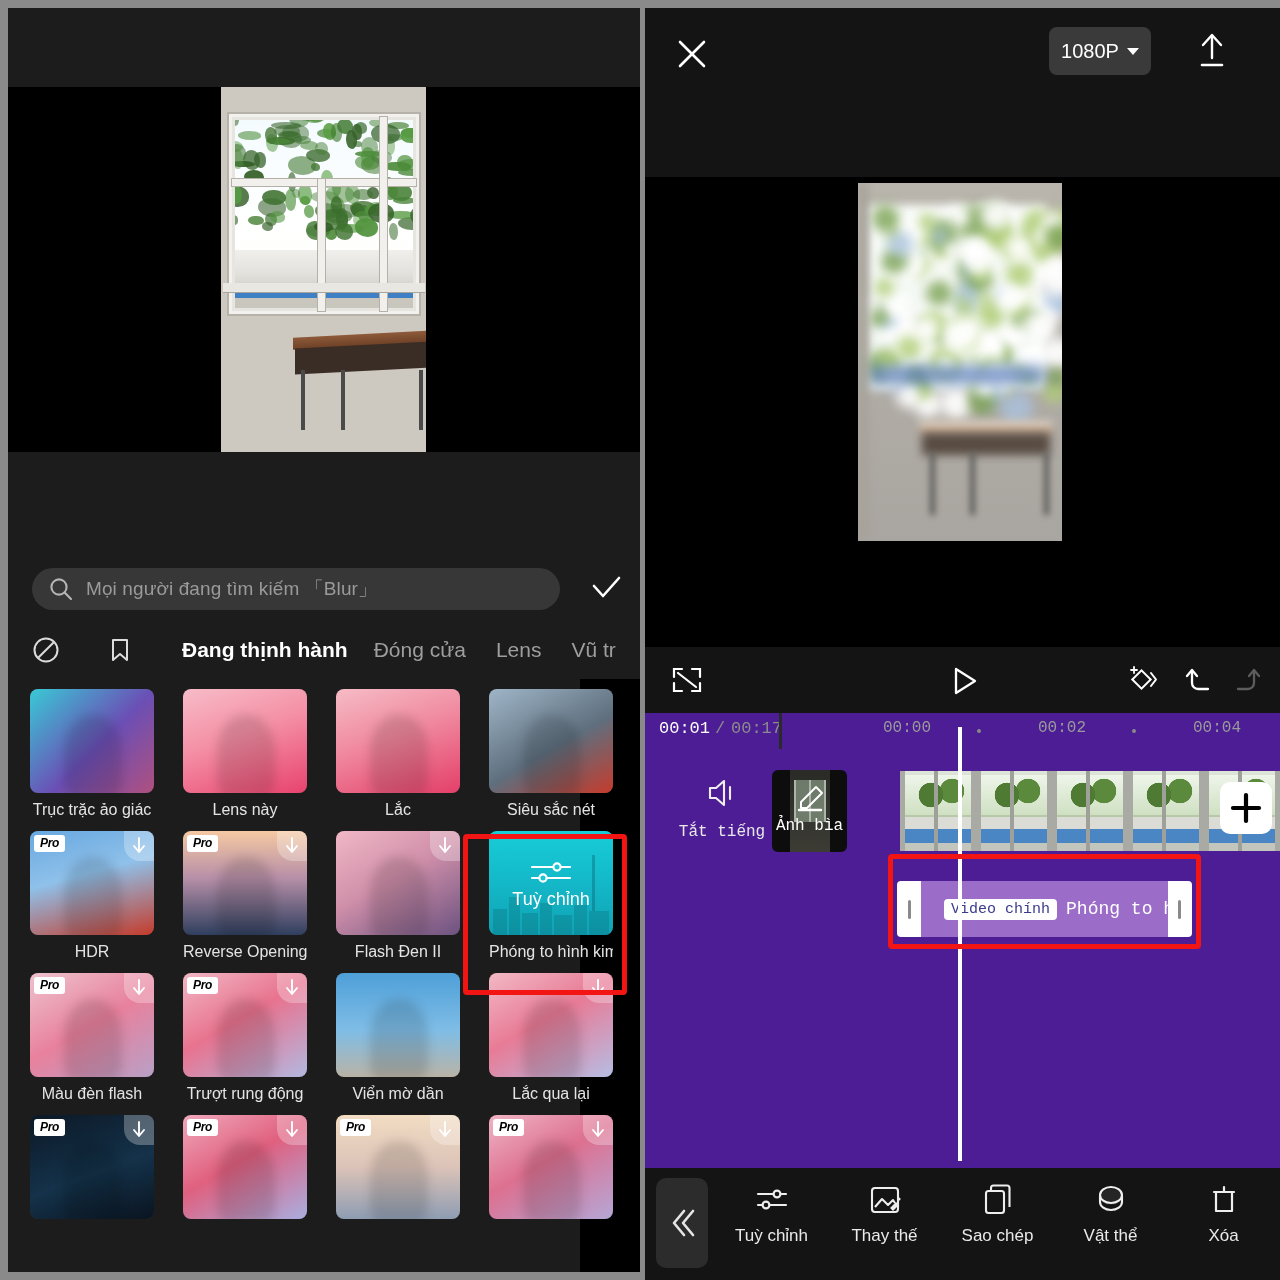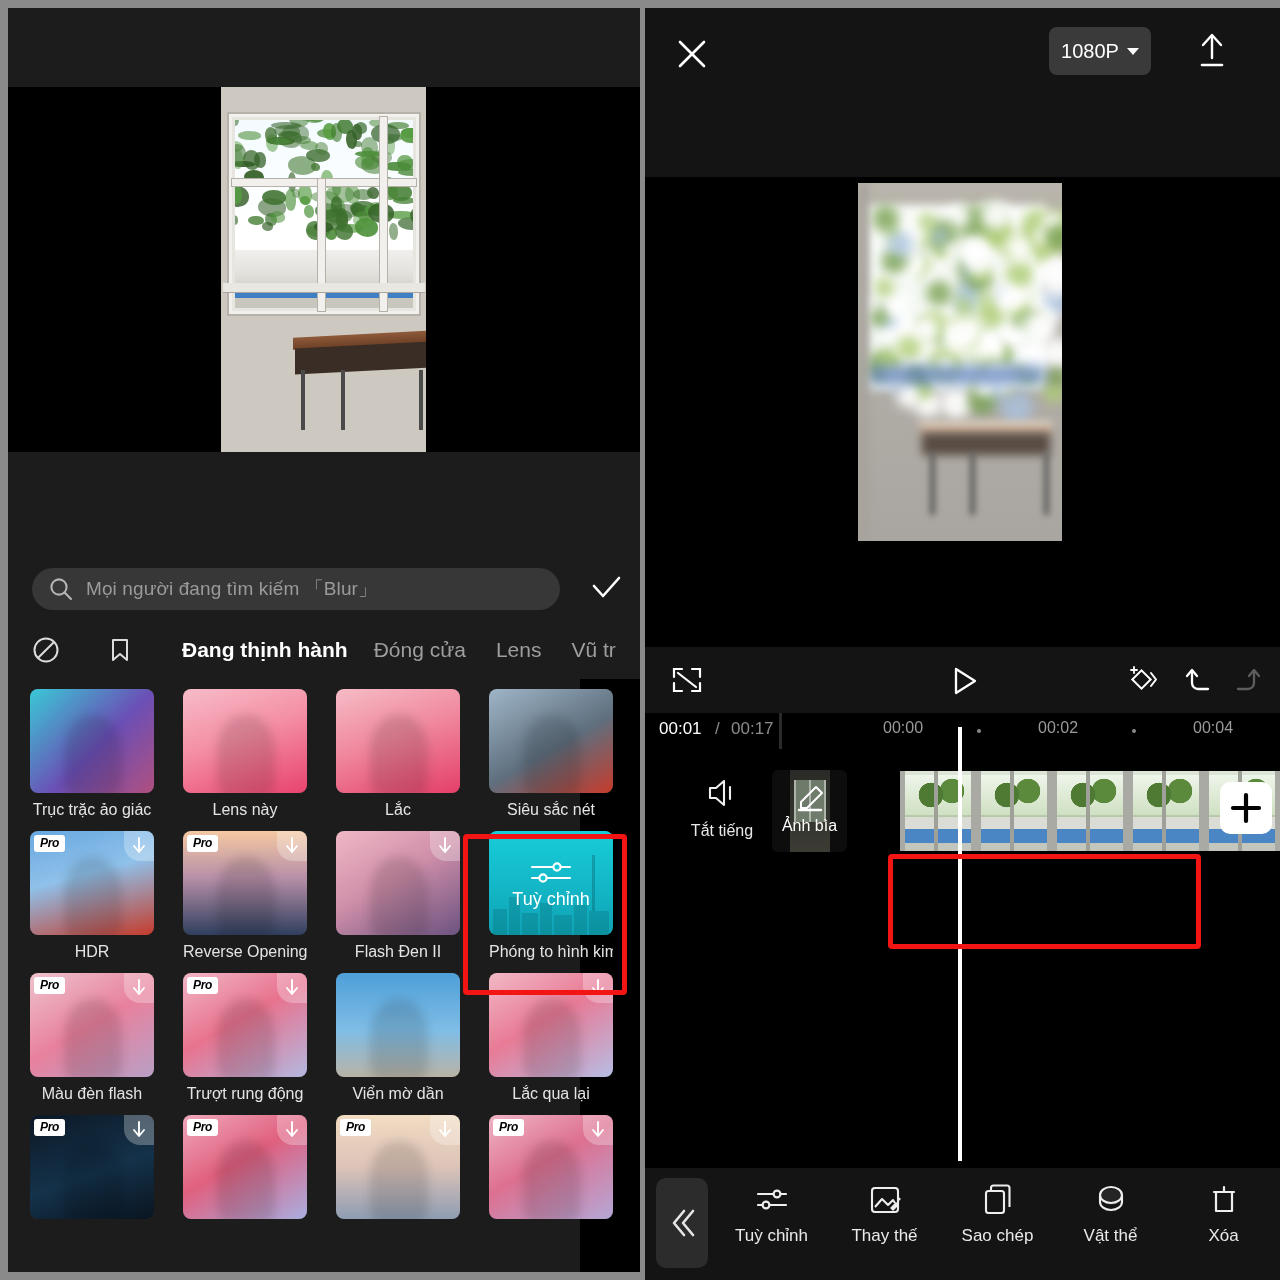--- a/index.html
+++ b/index.html
@@ -232,21 +232,22 @@
   .ctrl-ico { position:absolute; top:16px; }
   .ic-fit { left:23px; width:38px; height:34px; }
   .ic-play { left:300px; width:36px; height:36px; }
   .ic-key { left:480px; width:40px; height:34px; }
   .ic-undo { left:537px; width:36px; height:34px; }
   .ic-redo { left:583px; width:36px; height:34px; }
 
   
   .rp-tl {
     position:absolute; left:0; top:705px; width:635px; height:455px;
-    background:#000000;
+    background:#4c1d95;
+    font-family:Liberation Mono, monospace;
   }
   .tl-ruler { position:absolute; left:0; top:0; width:635px; height:36px; }
   .tc-cur { position:absolute; left:14px; top:6px; font-size:17px; color:#fff; }
   .tc-sep { position:absolute; left:70px; top:6px; font-size:17px; color:#8c8c8c; }
   .tc-tot { position:absolute; left:86px; top:6px; font-size:17px; color:#8c8c8c; }
   .tc-div {
     position:absolute; left:134px; top:0px; width:3px; height:36px;
     background:#2a2a2a;
   }
   .tick-lbl { position:absolute; top:6px; font-size:16px; color:#9a9a9a; }
@@ -1033,20 +1034,30 @@
             </div>
         </div>
         <div class="add-clip">
           <svg width="52" height="52" viewBox="0 0 52 52">
             <line x1="26" y1="13" x2="26" y2="39" stroke="#000" stroke-width="4.2" stroke-linecap="round"></line>
             <line x1="13" y1="26" x2="39" y2="26" stroke="#000" stroke-width="4.2" stroke-linecap="round"></line>
           </svg>
         </div>
       </div>
 
+      <div class="track-fx">
+        <div class="fx-select">
+          <span class="handle l"></span>
+          <span class="handle r"></span>
+          <div class="fx-clip">
+            <span class="fx-badge">Video chính</span>
+            <span class="fx-name">Phóng to hình k</span>
+          </div>
+        </div>
+      </div>
 
       <div class="playhead"></div>
     <div style="position: absolute; left: 243px; top: 141px; width: 313px; height: 95px; border: 5px solid rgb(243, 20, 20); border-radius: 4px; pointer-events: none; z-index: 50;"></div>
       </div>
 
     <div class="rp-bottom">
       <div class="collapse-btn">
         <svg width="52" height="90" viewBox="0 0 52 90">
           <polyline points="28,33 18,45 28,57" fill="none" stroke="#e6e6e6" stroke-width="2.6" stroke-linecap="round" stroke-linejoin="round"></polyline>
           <polyline points="37,33 27,45 37,57" fill="none" stroke="#e6e6e6" stroke-width="2.6" stroke-linecap="round" stroke-linejoin="round"></polyline>

